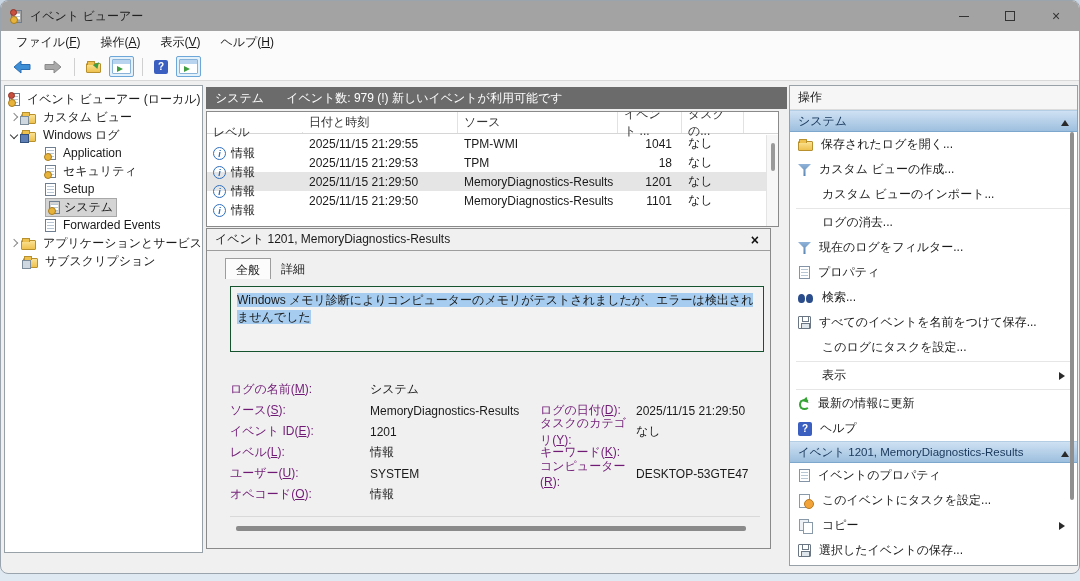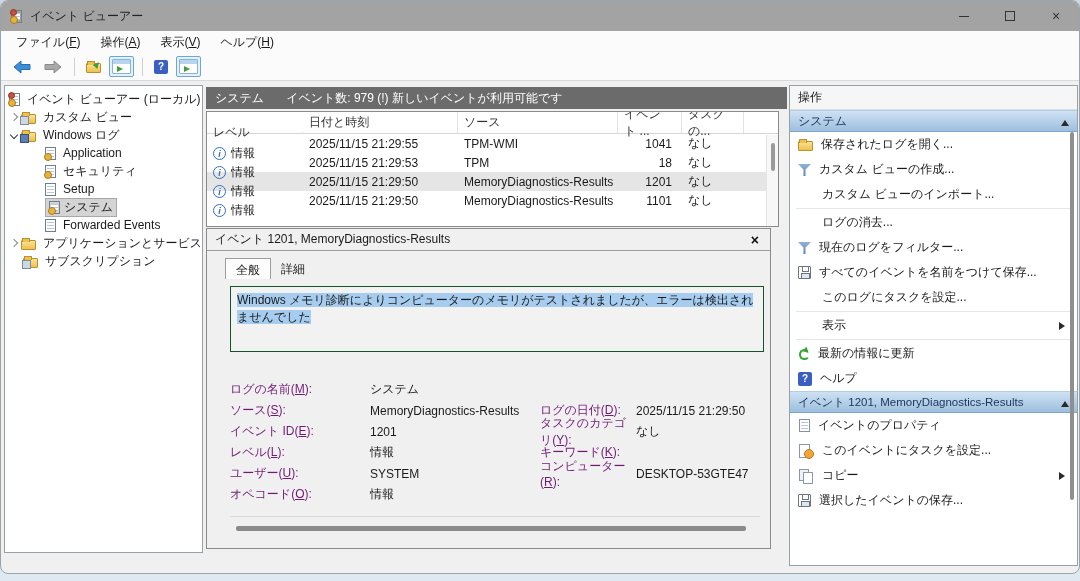--- a/index.html
+++ b/index.html
@@ -382,20 +382,28 @@
     <div class="ap-sep"></div>
     <div class="act">
       <span class="spacer"></span>
       <span>ログの消去...</span>
     </div>
     <div class="act">
       <span class="i i-funnel"></span>
       <span>現在のログをフィルター...</span>
     </div>
     <div class="act">
+      <span class="i i-sheet"></span>
+      <span>プロパティ</span>
+    </div>
+    <div class="act">
+      <span class="i i-binoc"></span>
+      <span>検索...</span>
+    </div>
+    <div class="act">
       <span class="i i-floppy"></span>
       <span>すべてのイベントを名前をつけて保存...</span>
     </div>
     <div class="act">
       <span class="spacer"></span>
       <span>このログにタスクを設定...</span>
     </div>
     <div class="ap-sep"></div>
     <div class="act">
       <span class="spacer"></span>

